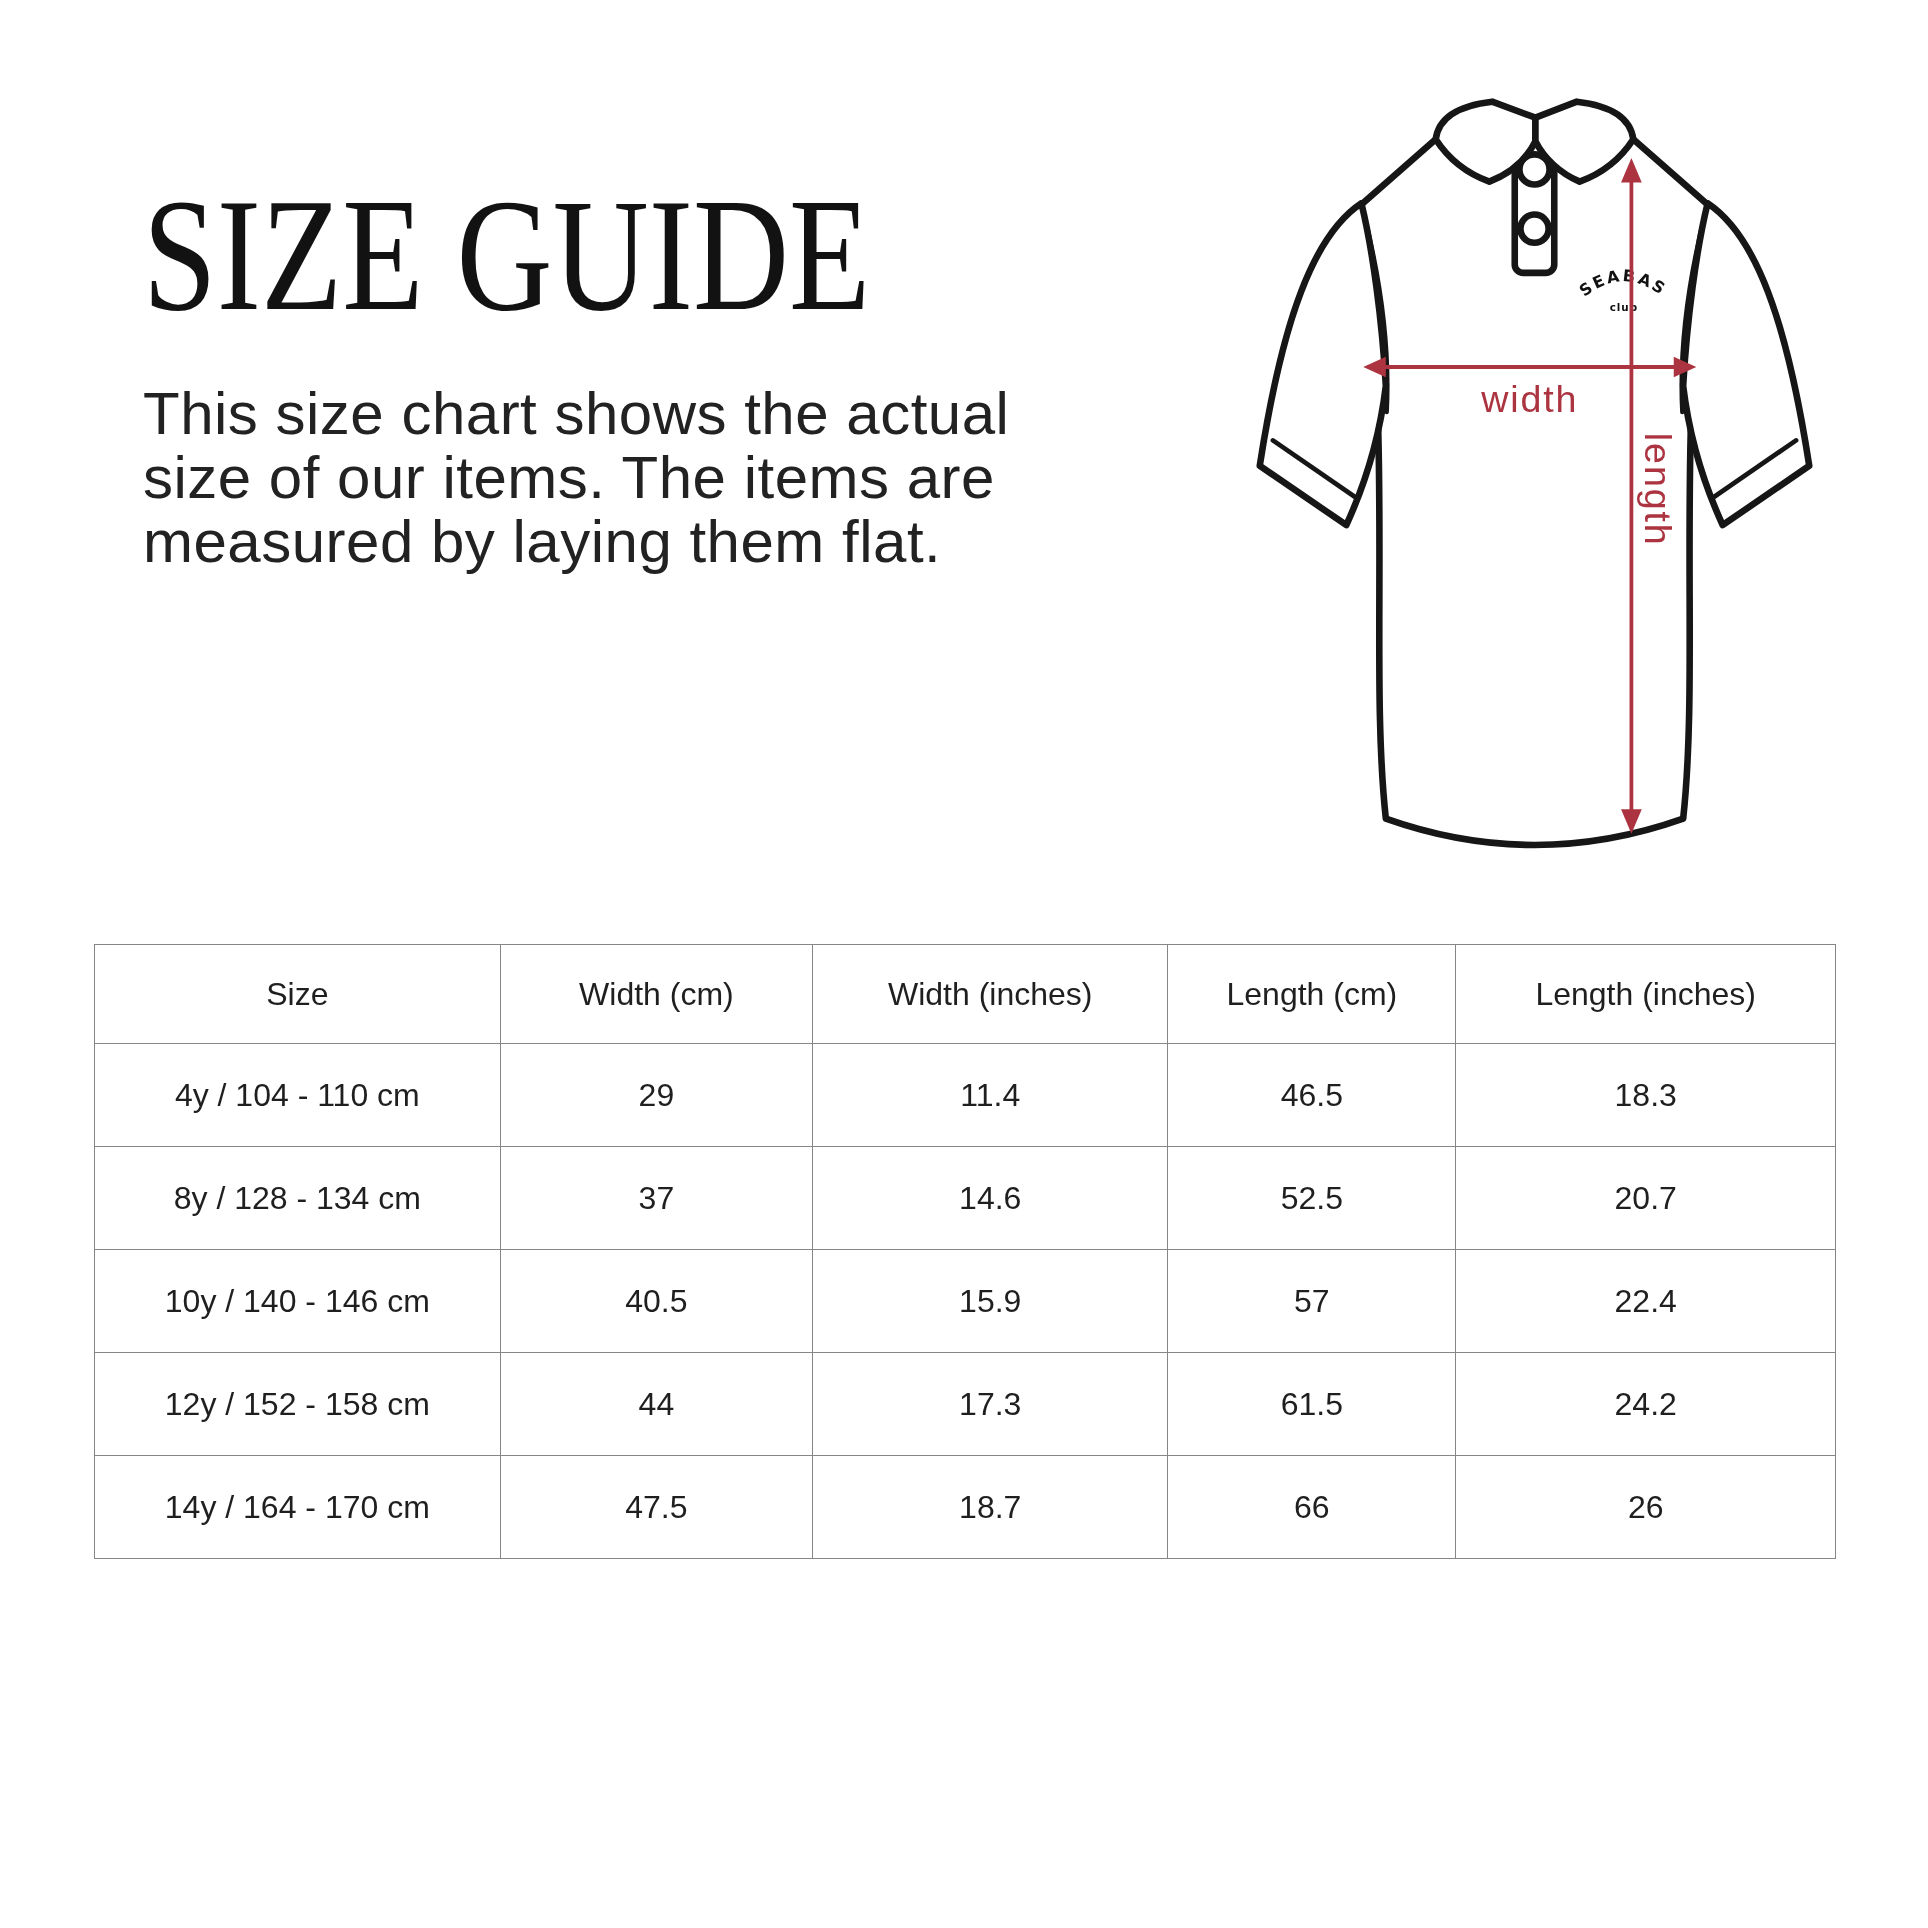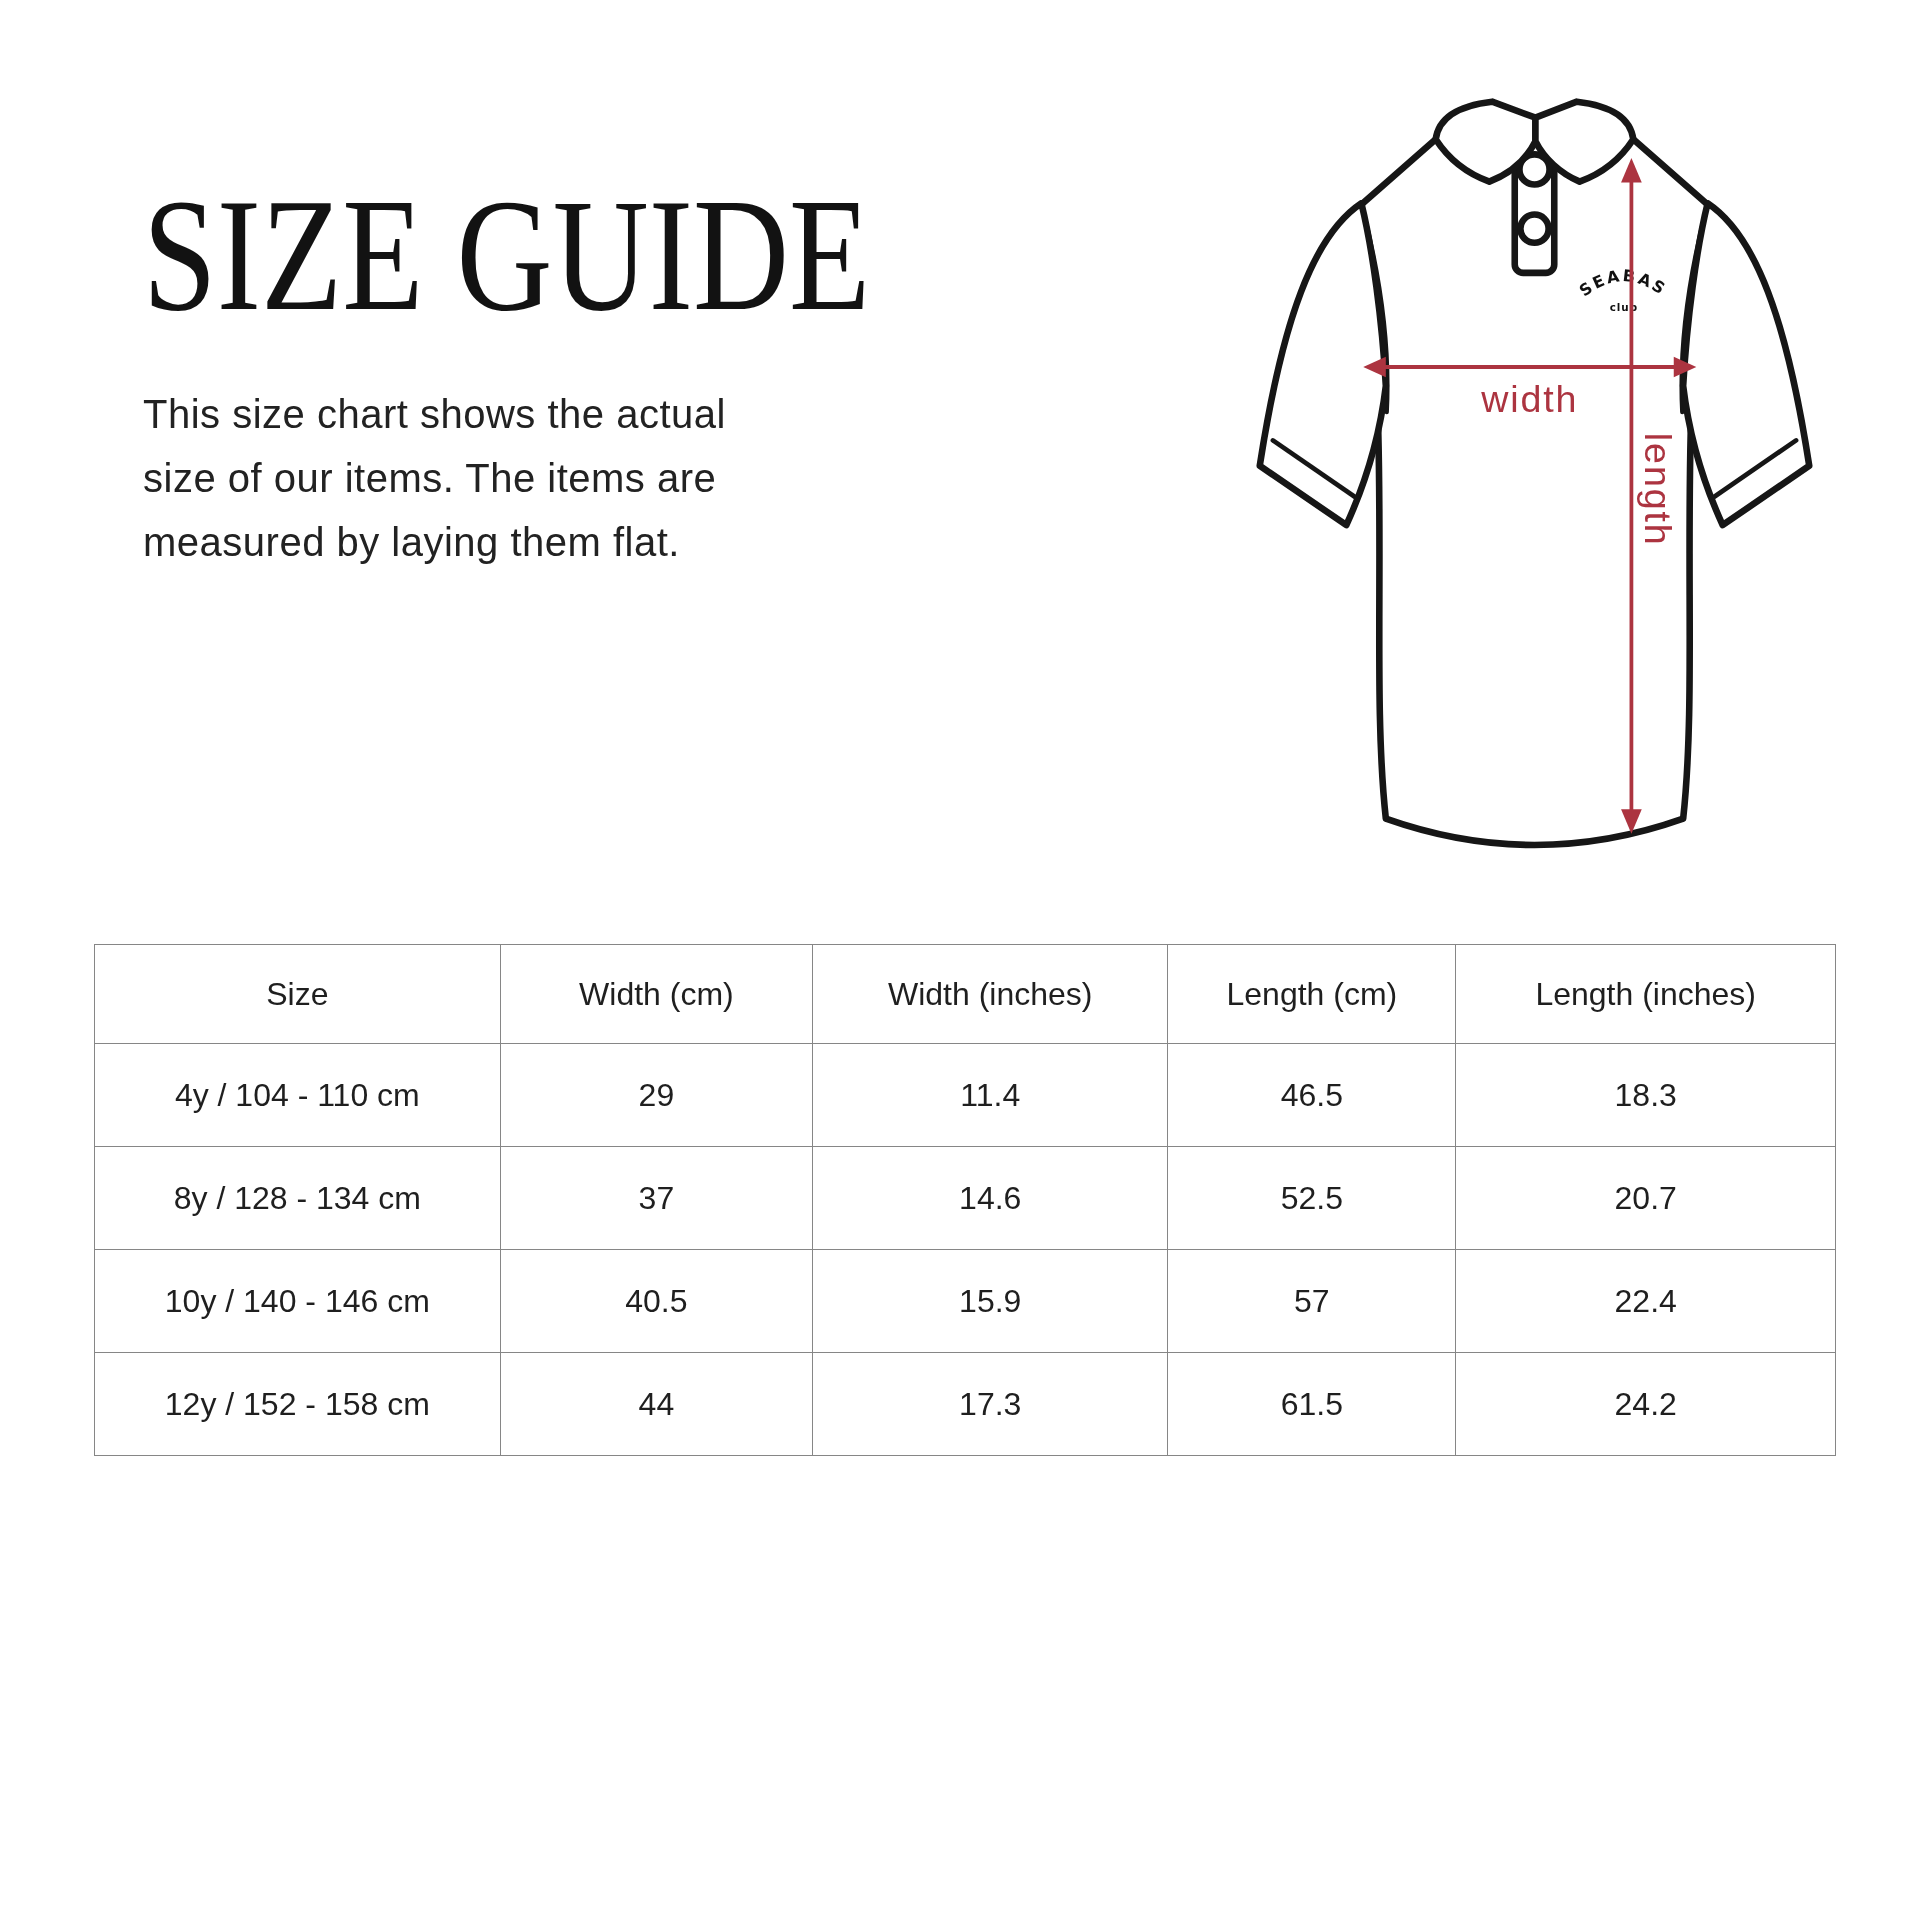--- a/index.html
+++ b/index.html
@@ -2,21 +2,21 @@
 <html style="font-size:15px"><head>
 <meta charset="utf-8">
 <style>
   html,body{margin:0;padding:0;background:#ffffff;}
   #page{position:relative;width:1928px;height:1928px;background:#ffffff;overflow:hidden;
         font-family:"Liberation Sans", sans-serif;color:#1c1c1c;border-radius:12px;}
   
   #title-svg{position:absolute;left:139px;top:143px;}
   #title-svg text{font-family:"Liberation Serif", serif;fill:#121212;font-weight:500;}
   
-  .description{position:absolute;left:143px;top:382px;font-size:40px;line-height:64px;
+  .description{position:absolute;left:143px;top:382px;font-size:60px;line-height:64px;
                letter-spacing:0.5px;color:#222222;}
   
   #shirt-svg{position:absolute;left:1224px;top:75px;}
   .outline{fill:#ffffff;stroke:#161616;stroke-width:7;stroke-linejoin:round;stroke-linecap:round;}
   .seam{fill:none;stroke:#161616;stroke-width:4.5;stroke-linecap:round;}
   .thin{fill:none;stroke:#161616;stroke-width:5;stroke-linecap:round;}
   .logo{font-family:"DejaVu Sans", sans-serif;font-weight:bold;fill:#111111;}
   .measure-line{fill:none;stroke-width:4;}
   .measure-text{font-family:"Liberation Sans", sans-serif;font-size:40px;letter-spacing:2px;}
   
@@ -132,17 +132,24 @@
           <td>57</td>
           <td>22.4</td>
         </tr>
         <tr>
           <td>12y / 152 - 158 cm</td>
           <td>44</td>
           <td>17.3</td>
           <td>61.5</td>
           <td>24.2</td>
         </tr>
+        <tr>
+          <td>14y / 164 - 170 cm</td>
+          <td>47.5</td>
+          <td>18.7</td>
+          <td>66</td>
+          <td>26</td>
+        </tr>
       </tbody>
   </table>
 
 </div>
 
 
 </body></html>

